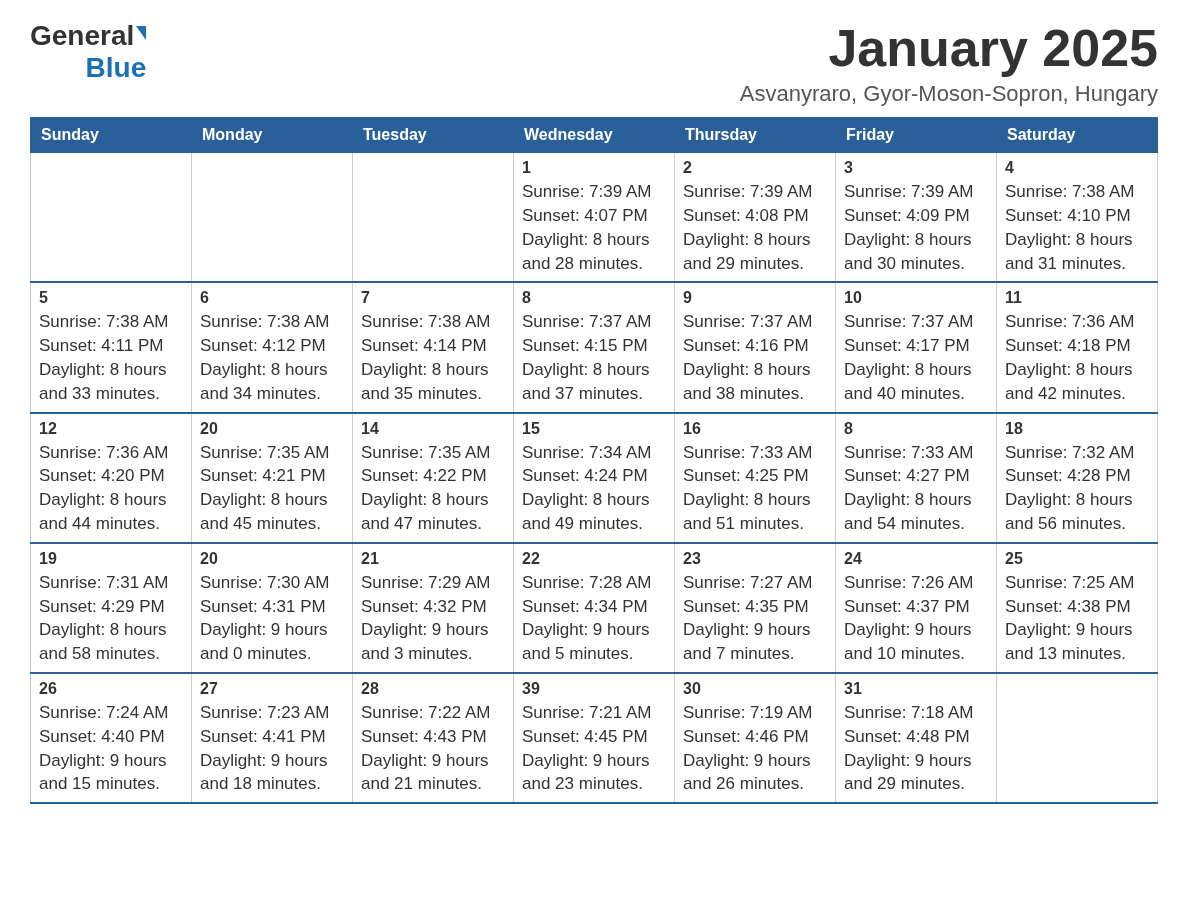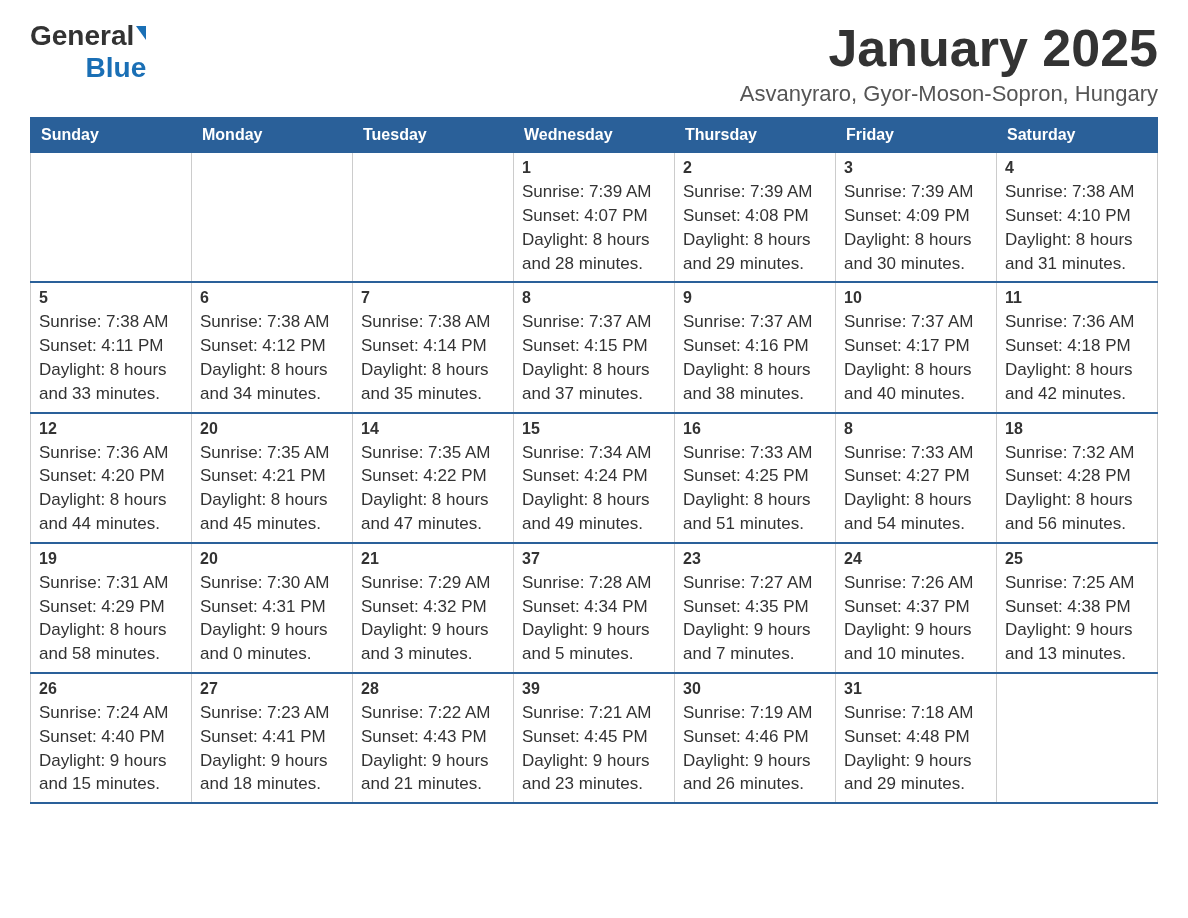--- a/index.html
+++ b/index.html
@@ -226,21 +226,21 @@
         </td>
         <td>
           <span class="day-number">20</span>
           <div class="day-info">Sunrise: 7:30 AM<br>Sunset: 4:31 PM<br>Daylight: 9 hours<br>and 0 minutes.</div>
         </td>
         <td>
           <span class="day-number">21</span>
           <div class="day-info">Sunrise: 7:29 AM<br>Sunset: 4:32 PM<br>Daylight: 9 hours<br>and 3 minutes.</div>
         </td>
         <td>
-          <span class="day-number">37</span>
+          <span class="day-number">22</span>
           <div class="day-info">Sunrise: 7:28 AM<br>Sunset: 4:34 PM<br>Daylight: 9 hours<br>and 5 minutes.</div>
         </td>
         <td>
           <span class="day-number">23</span>
           <div class="day-info">Sunrise: 7:27 AM<br>Sunset: 4:35 PM<br>Daylight: 9 hours<br>and 7 minutes.</div>
         </td>
         <td>
           <span class="day-number">24</span>
           <div class="day-info">Sunrise: 7:26 AM<br>Sunset: 4:37 PM<br>Daylight: 9 hours<br>and 10 minutes.</div>
         </td>

